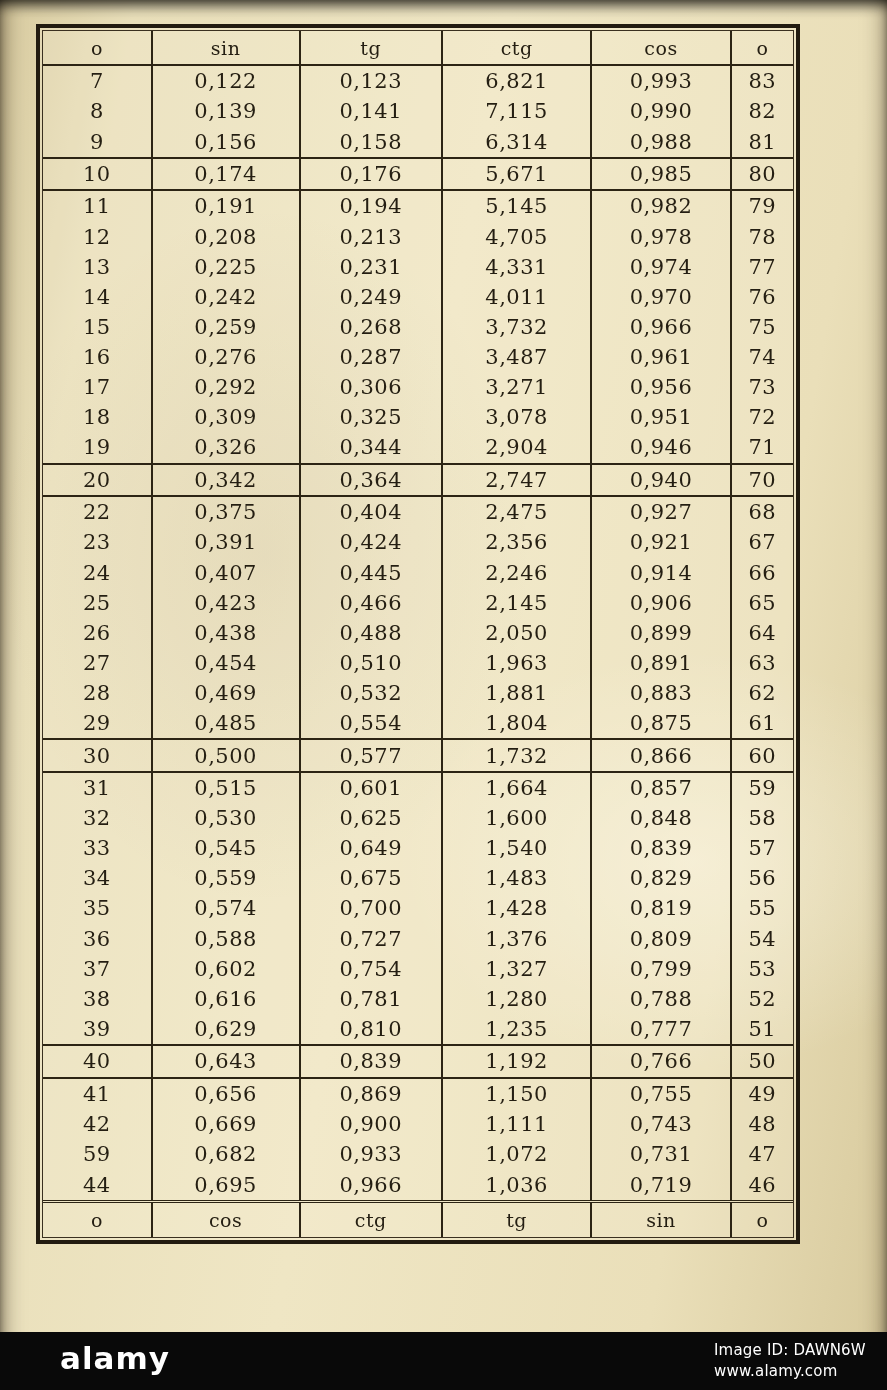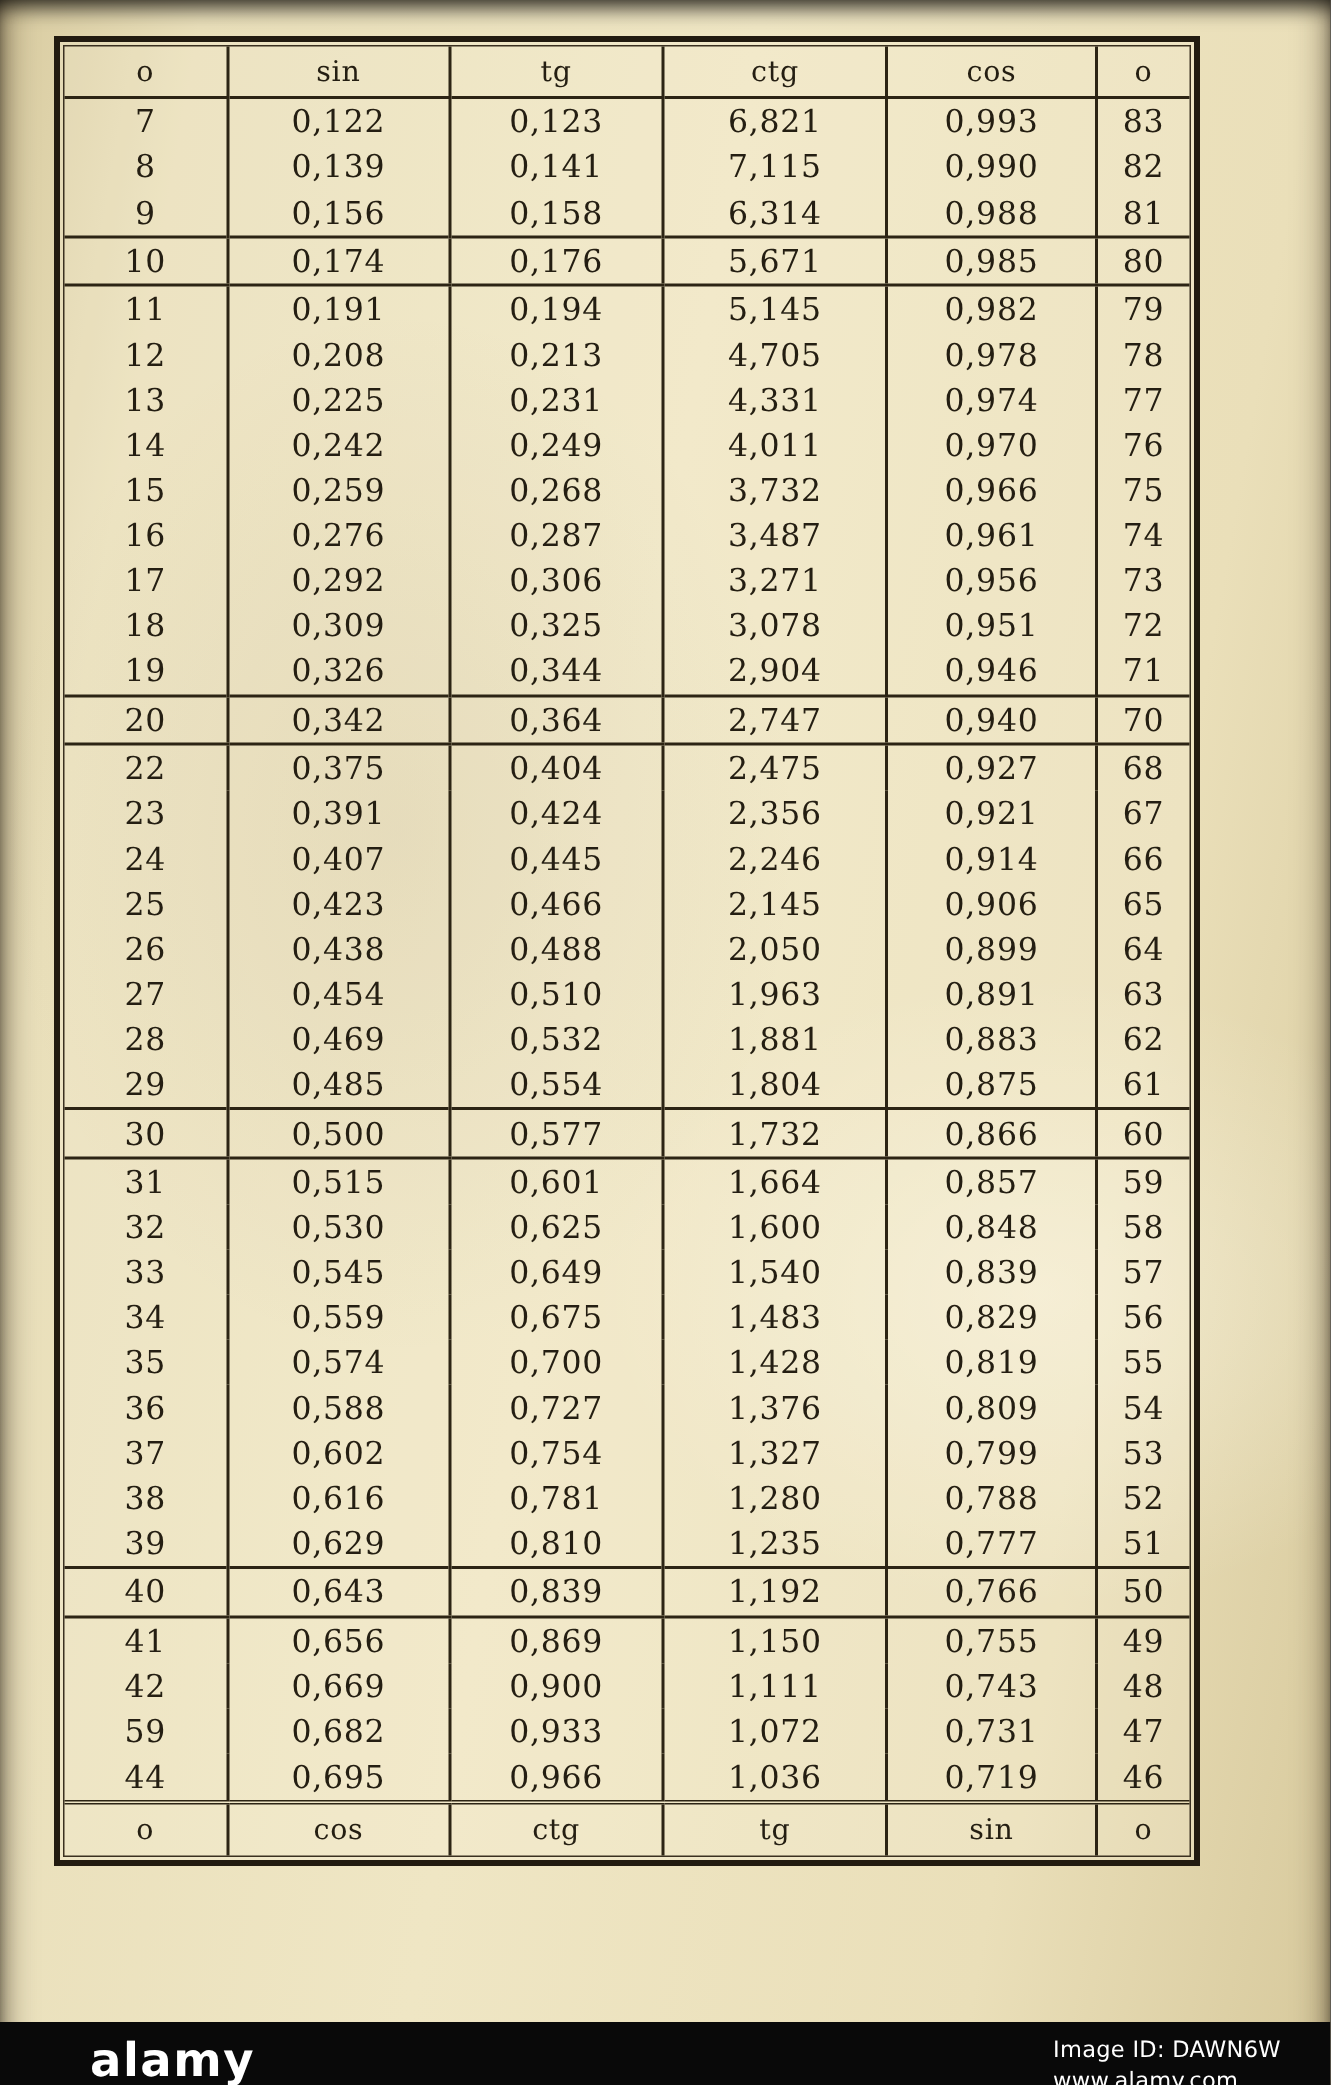--- a/index.html
+++ b/index.html
@@ -68,35 +68,35 @@
   tfoot td {
     height:34px;
     font-size:19px;
     border-top:3px double #2c2414;
     letter-spacing:.5px;
   }
   .red { color:#b8361f; }
   
   .watermark {
     position:absolute; left:0; bottom:0;
-    width:100%; height:42px;
+    width:100%; height:58px;
     background:#090909;
     color:#ffffff;
     font-family:"DejaVu Sans", sans-serif;
   }
   .alamy-logo {
     position:absolute; left:60px; top:8px;
     font-size:31px; font-weight:bold; letter-spacing:1px;
   }
   .wm-info {
     position:absolute; left:702px; top:8px;
     font-size:15px; line-height:21px;
     letter-spacing:.2px;
   }
-  .wm-info div { white-space:nowrap; }
+  .wm-info div { white-space:nowrap;margin-left:12px; }
 </style>
 </head>
 <body>
 
 <div class="page">
 
   <div class="frame">
     <div class="frame-inner">
       <table class="trig">
         <colgroup>

